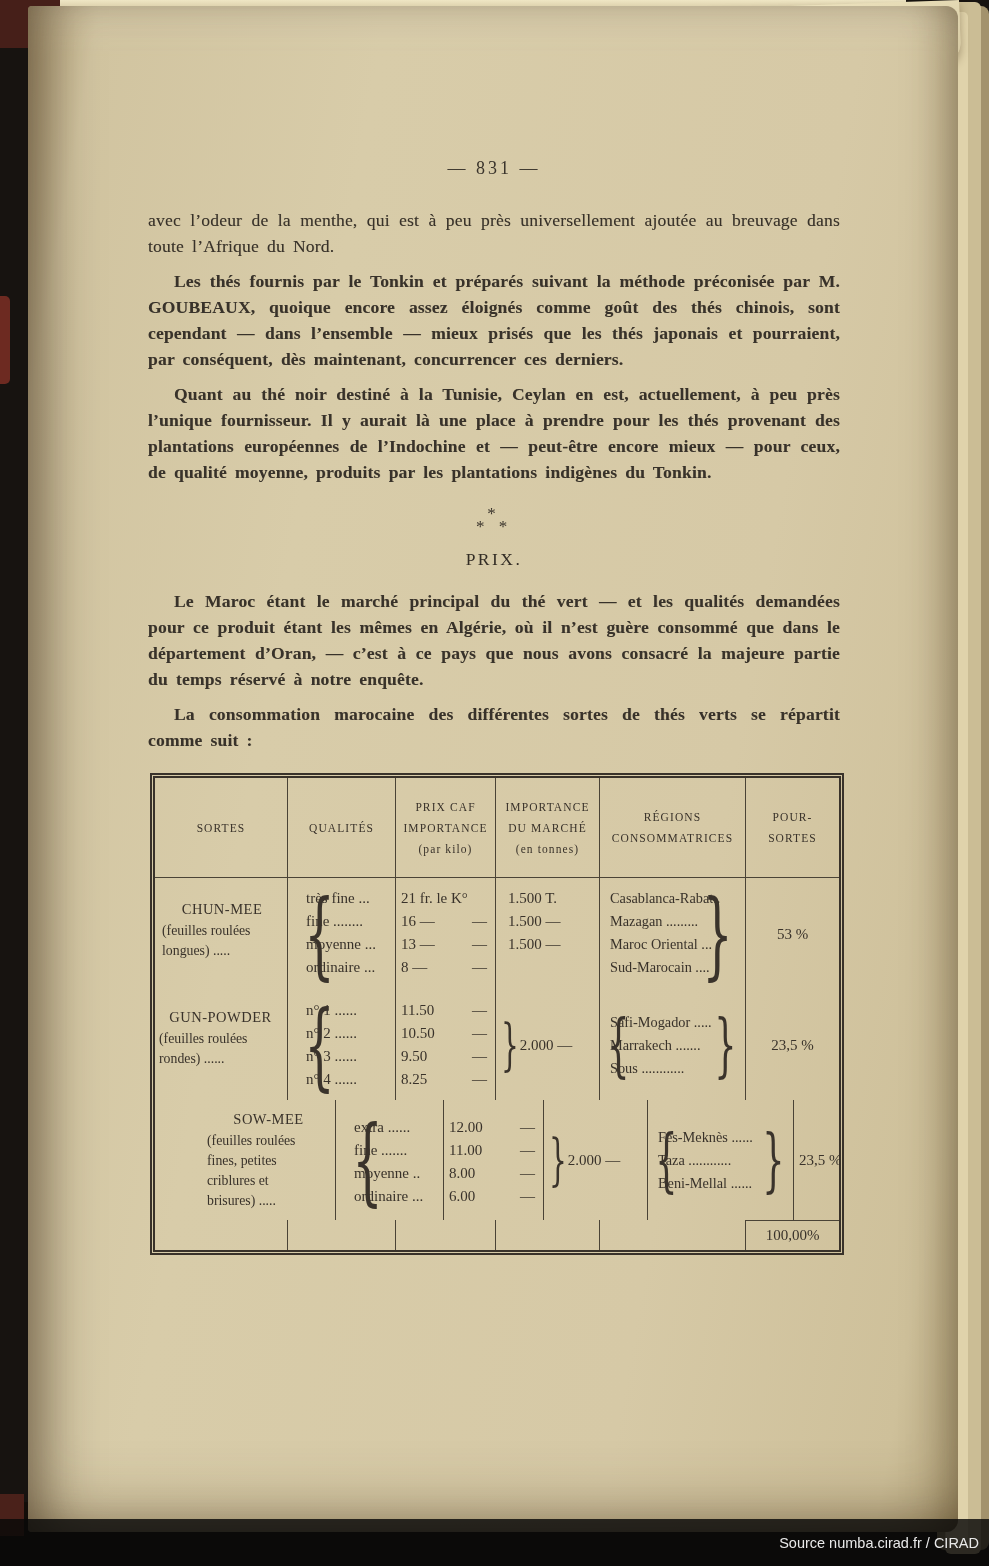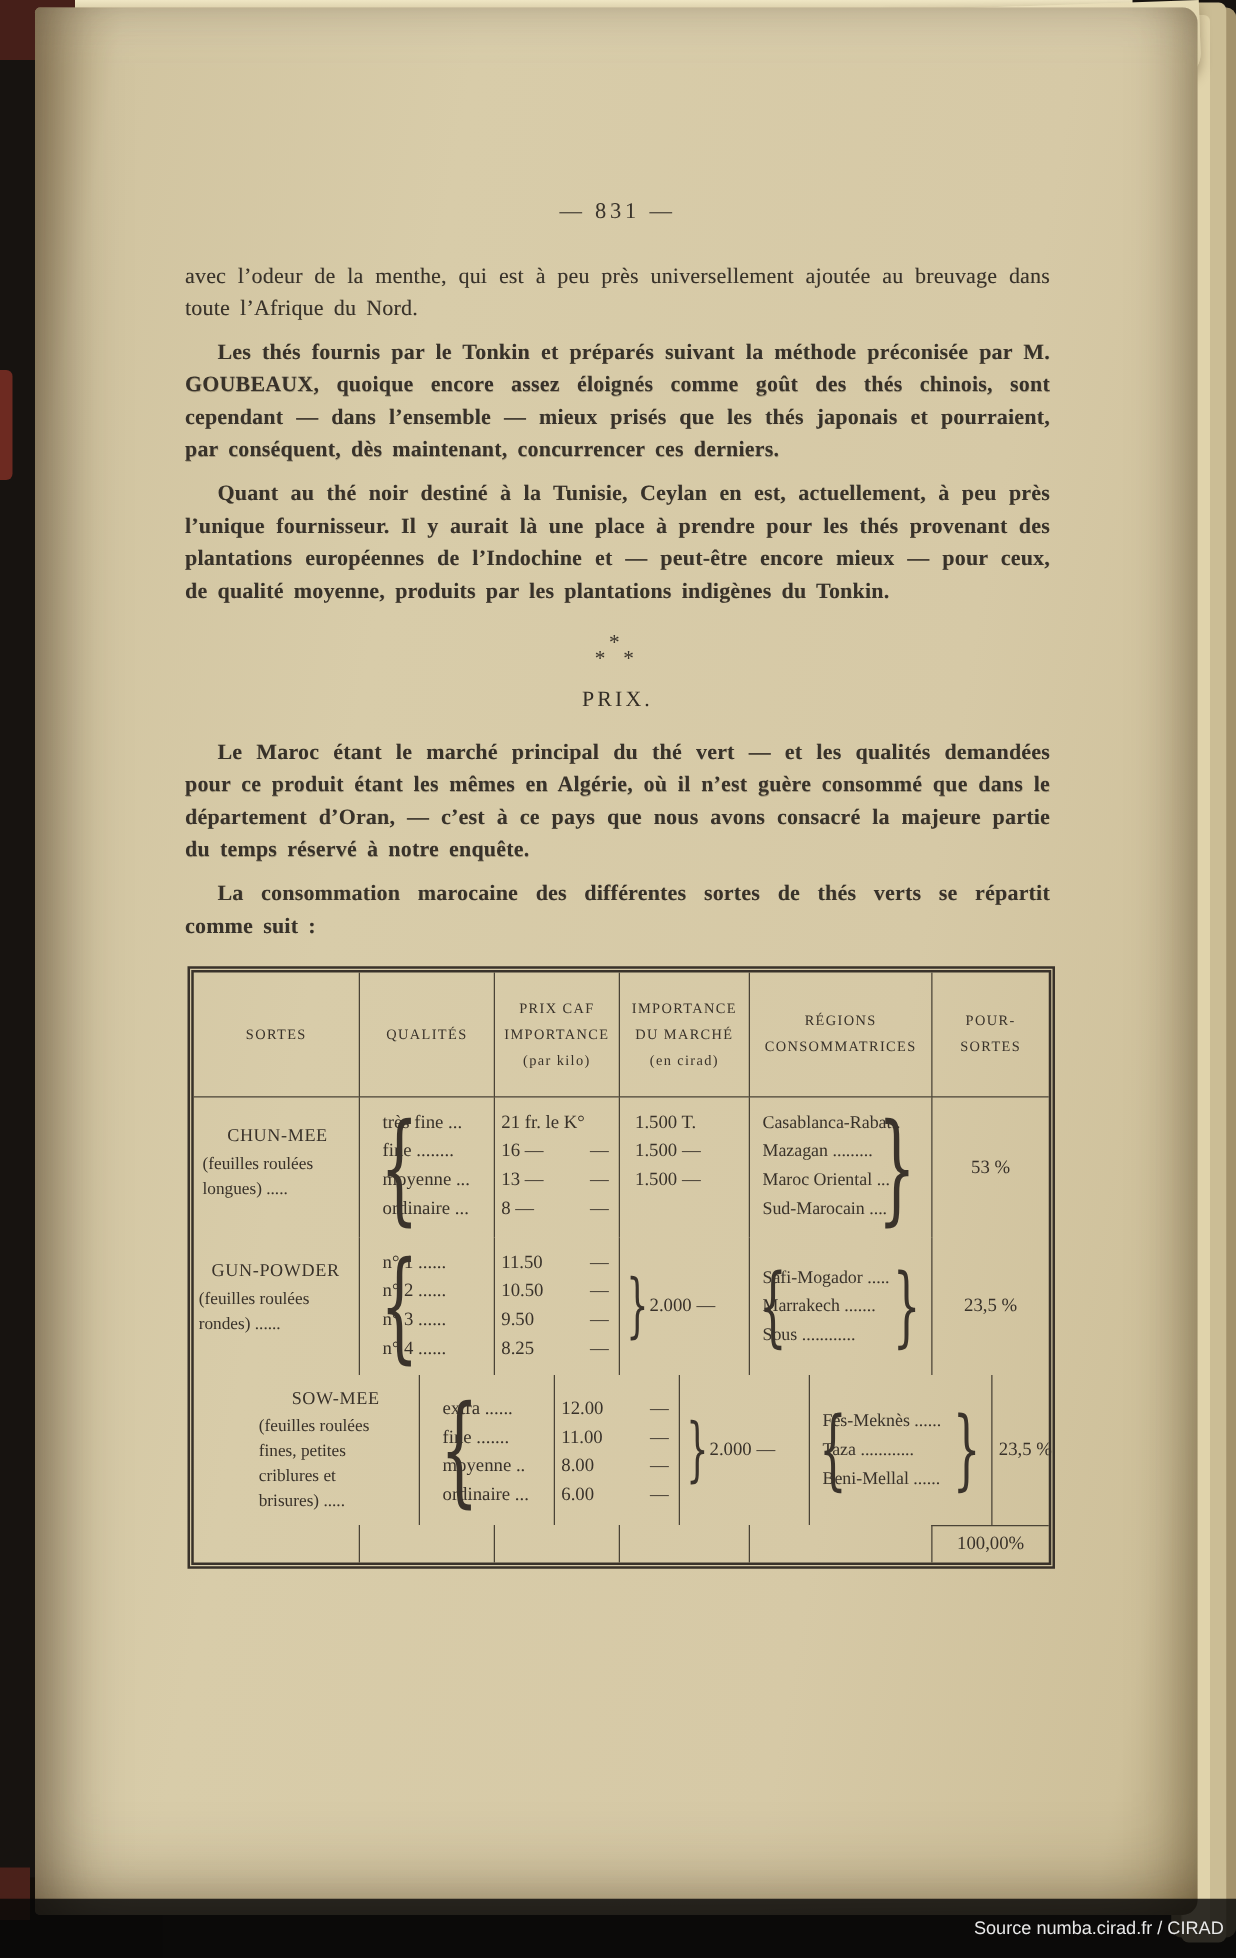--- a/index.html
+++ b/index.html
@@ -157,21 +157,21 @@
             <span class="hl">QUALITÉS</span>
           </div>
           <div class="cell">
             <span class="hl">PRIX CAF</span>
             <span class="hl">IMPORTANCE</span>
             <span class="hl">(par  kilo)</span>
           </div>
           <div class="cell">
             <span class="hl">IMPORTANCE</span>
             <span class="hl">DU  MARCHÉ</span>
-            <span class="hl">(en  cirad)</span>
+            <span class="hl">(en  tonnes)</span>
           </div>
           <div class="cell">
             <span class="hl">RÉGIONS</span>
             <span class="hl">CONSOMMATRICES</span>
           </div>
           <div class="cell">
             <span class="hl">POUR-</span>
             <span class="hl">SORTES</span>
           </div>
         </div>

